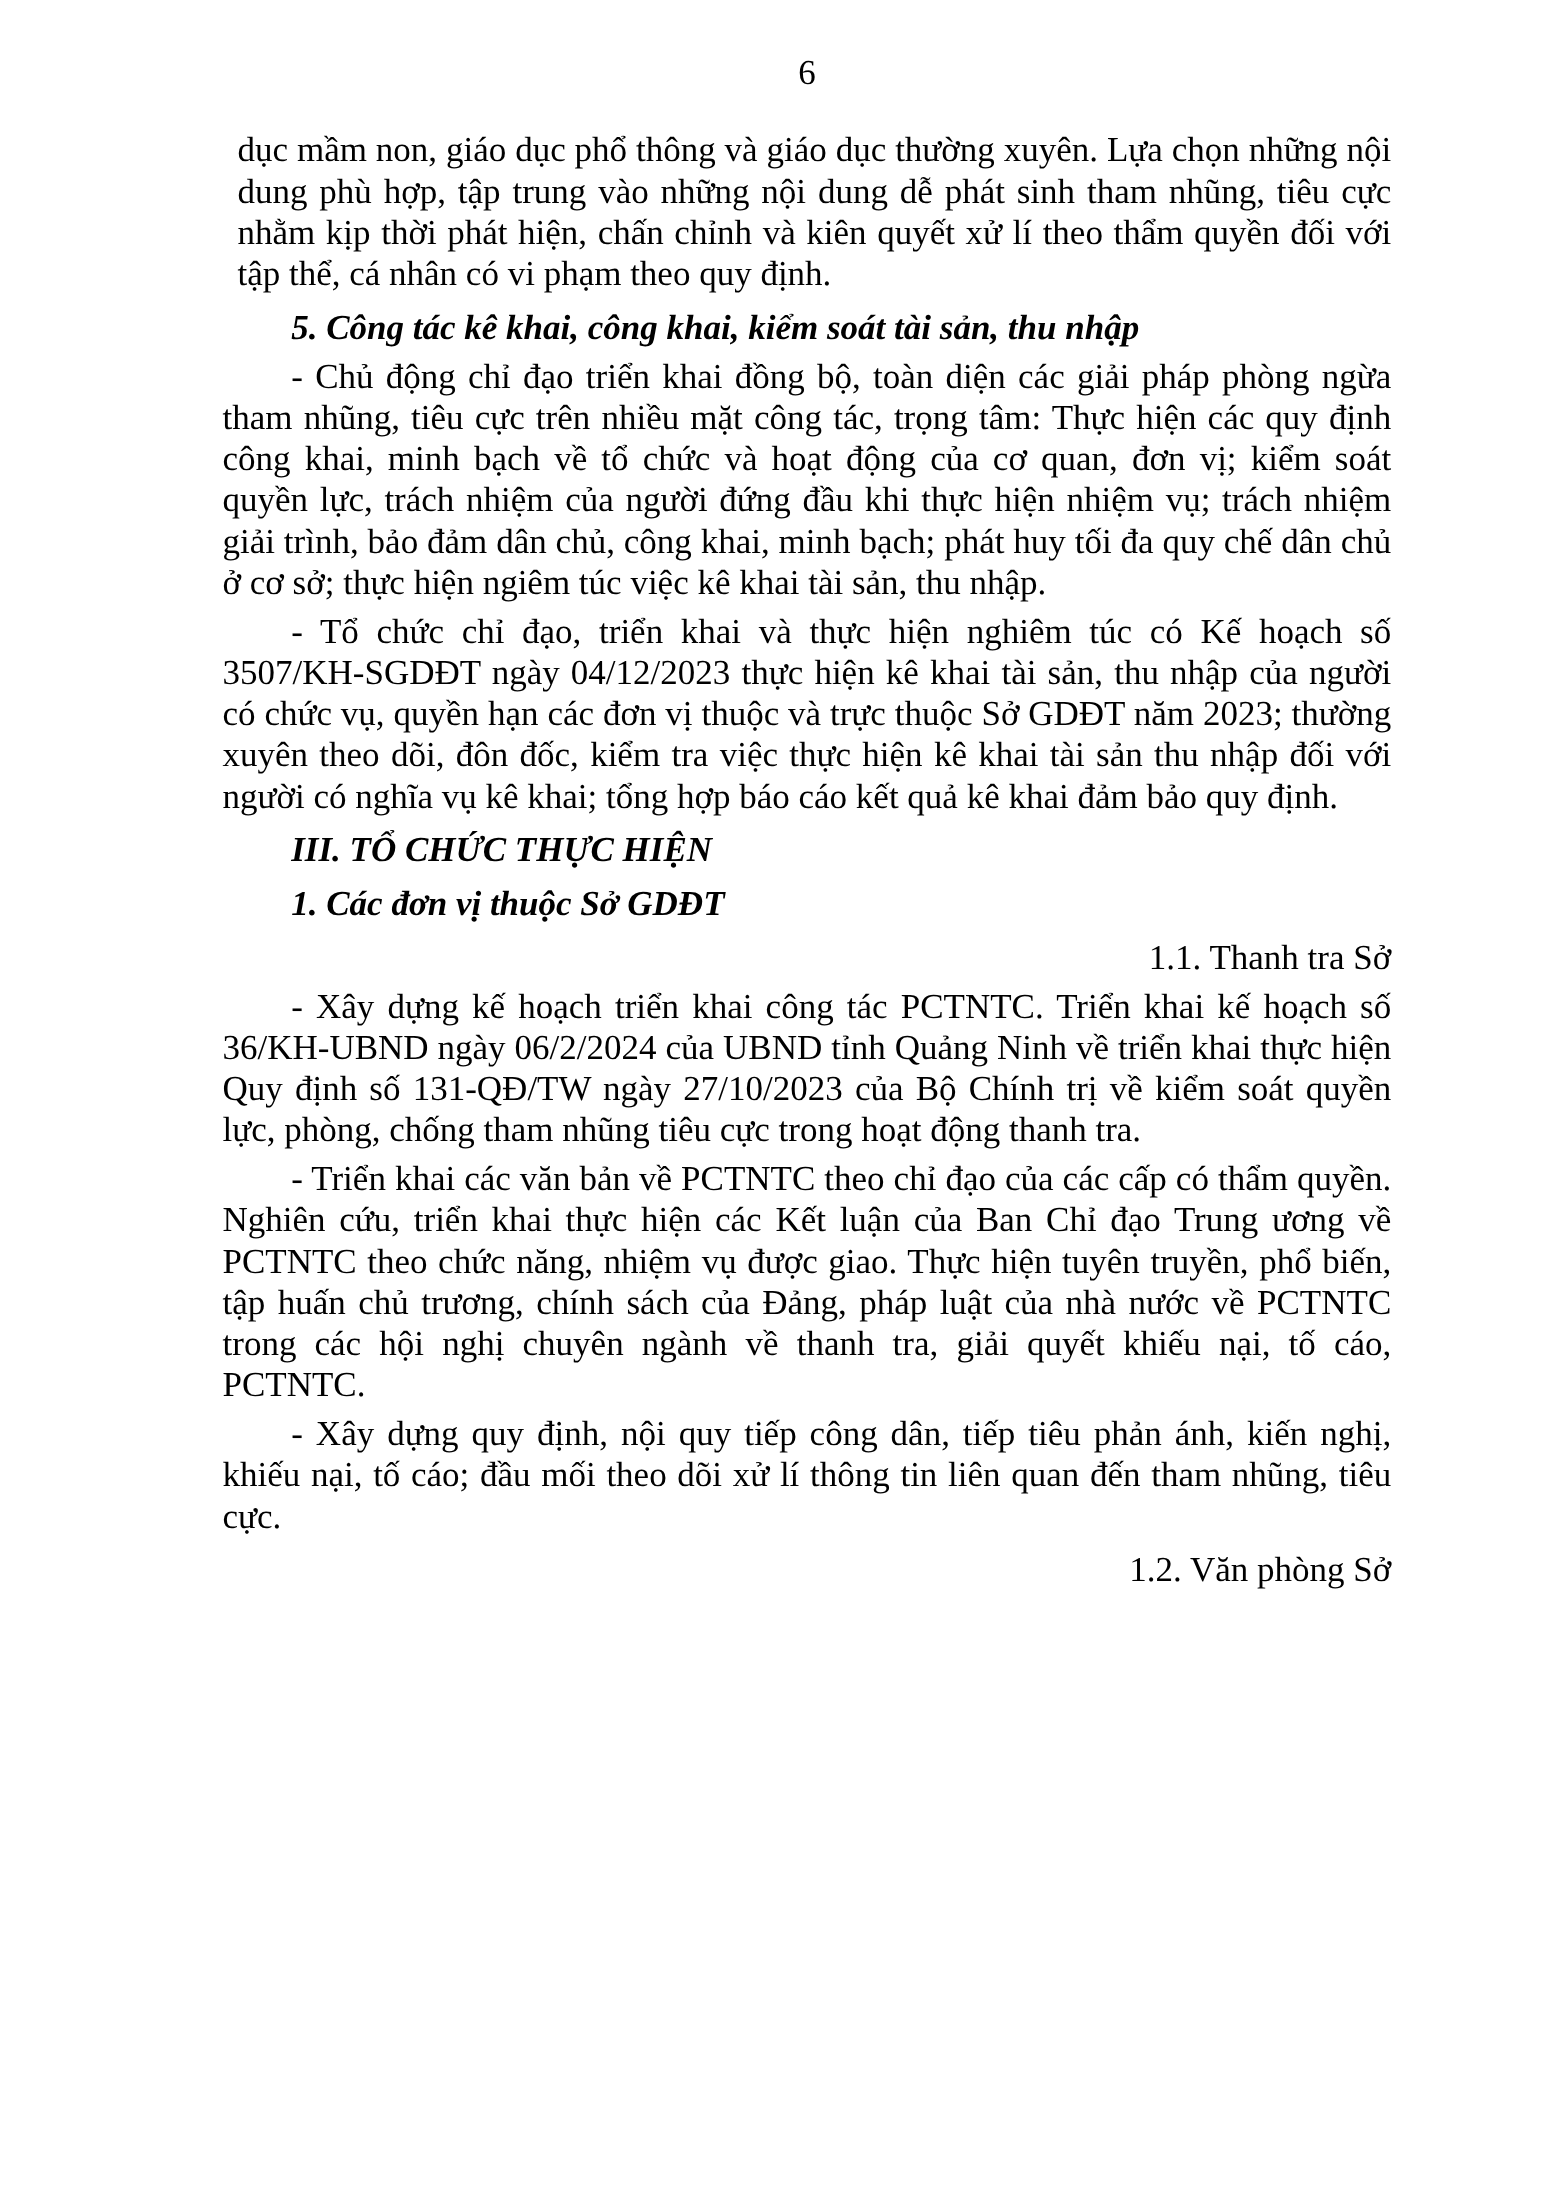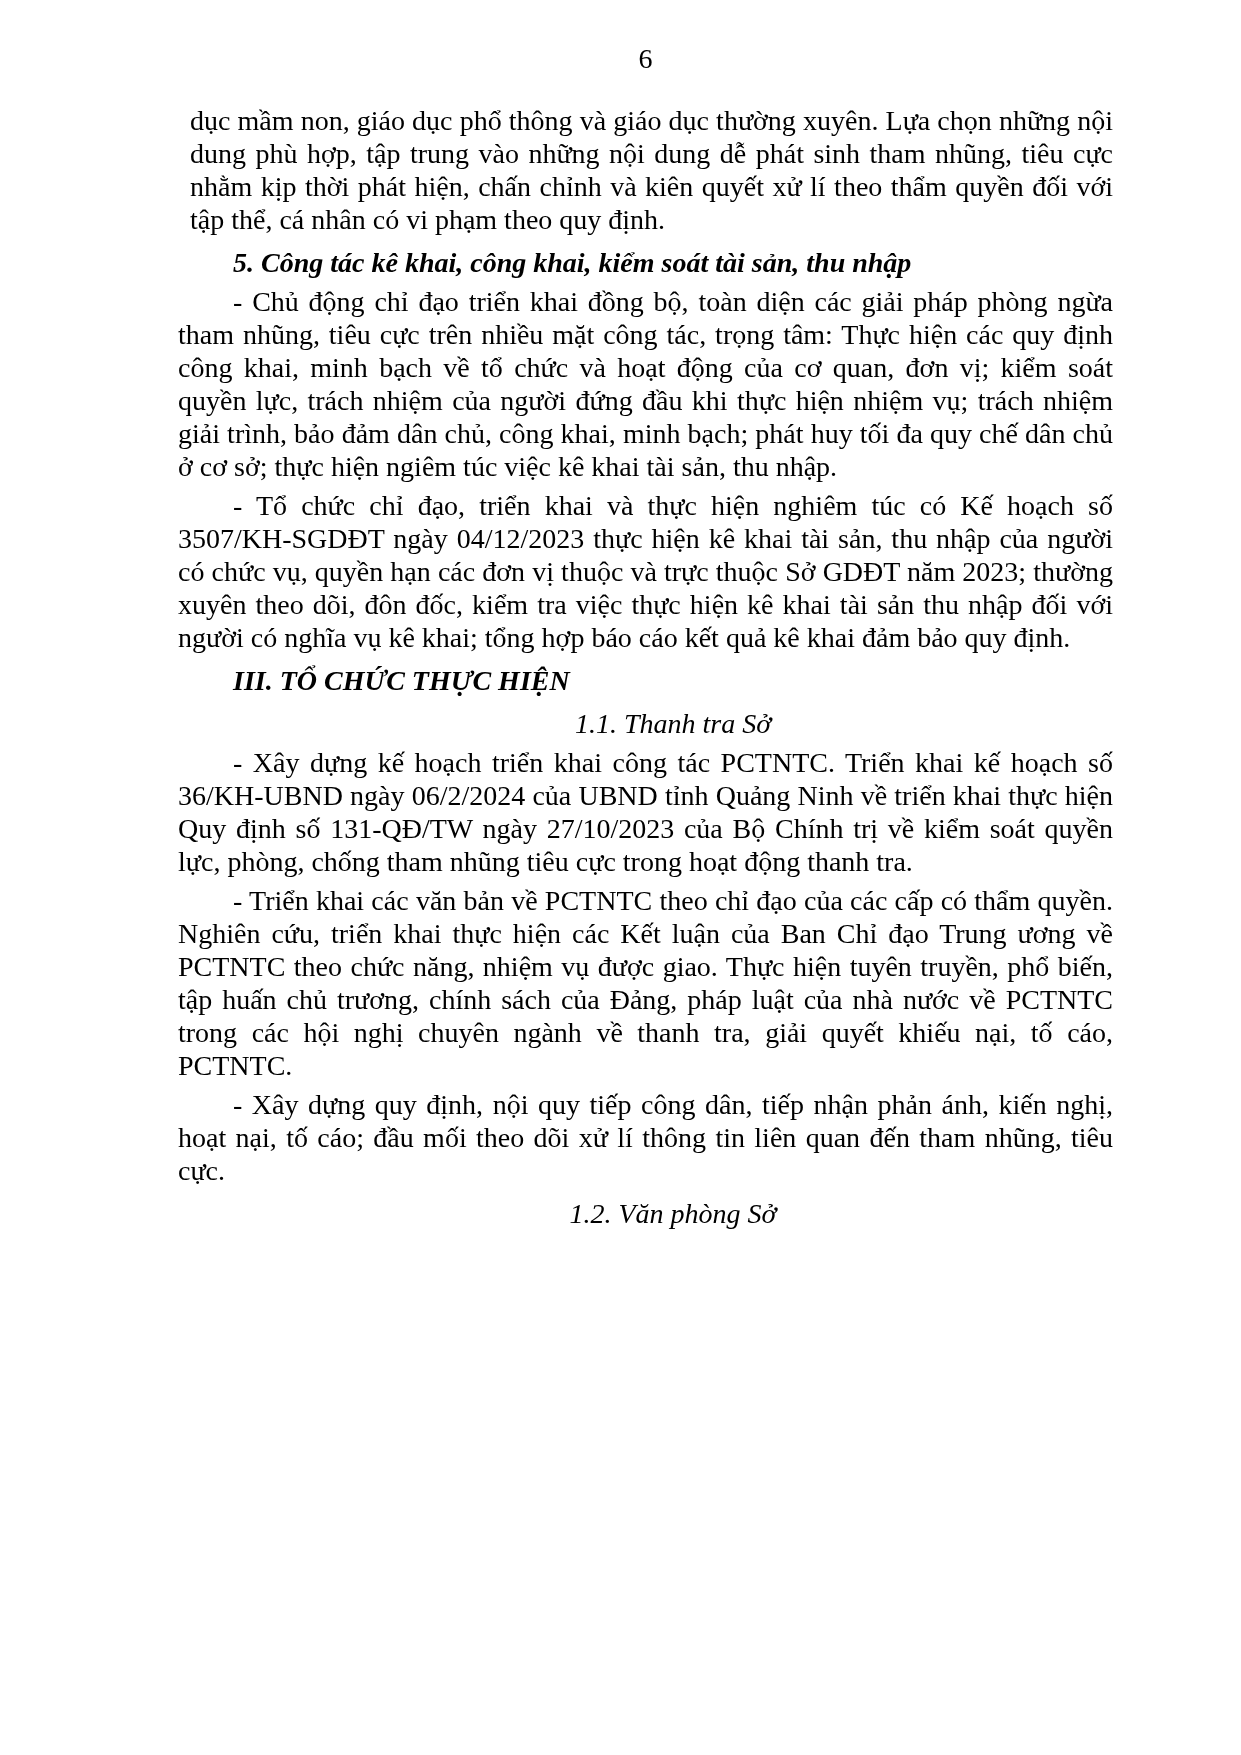--- a/index.html
+++ b/index.html
@@ -46,22 +46,21 @@
     margin-left: 12px;
   }
   .content p.h-bold {
     font-weight: bold;
     text-align: left;
     margin-top: 10px;
     margin-bottom: 2px;
     font-style: italic;
   }
   .content p.h-italic {
-    font-style: italic;
-    text-align: center;
+    text-align: right;
     margin-top: 10px;
     margin-bottom: 2px;
   }
 </style>
 </head>
 <body>
 
 <div class="page">
 
   <div class="page-number">6</div>
@@ -71,28 +70,29 @@
     <p class="no-indent">dục mầm non, giáo dục phổ thông và giáo dục thường xuyên. Lựa chọn những nội dung phù hợp, tập trung vào những nội dung dễ phát sinh tham nhũng, tiêu cực nhằm kịp thời phát hiện, chấn chỉnh và kiên quyết xử lí theo thẩm quyền đối với tập thể, cá nhân có vi phạm theo quy định.</p>
 
     <p class="h-bold">5. Công tác kê khai, công khai, kiểm soát tài sản, thu nhập</p>
 
     <p>- Chủ động chỉ đạo triển khai đồng bộ, toàn diện các giải pháp phòng ngừa tham nhũng, tiêu cực trên nhiều mặt công tác, trọng tâm: Thực hiện các quy định công khai, minh bạch về tổ chức và hoạt động của cơ quan, đơn vị; kiểm soát quyền lực, trách nhiệm của người đứng đầu khi thực hiện nhiệm vụ; trách nhiệm giải trình, bảo đảm dân chủ, công khai, minh bạch; phát huy tối đa quy chế dân chủ ở cơ sở; thực hiện ngiêm túc việc kê khai tài sản, thu nhập.</p>
 
     <p>- Tổ chức chỉ đạo, triển khai và thực hiện nghiêm túc có Kế hoạch số 3507/KH-SGDĐT ngày 04/12/2023 thực hiện kê khai tài sản, thu nhập của người có chức vụ, quyền hạn các đơn vị thuộc và trực thuộc Sở GDĐT năm 2023; thường xuyên theo dõi, đôn đốc, kiểm tra việc thực hiện kê khai tài sản thu nhập đối với người có nghĩa vụ kê khai; tổng hợp báo cáo kết quả kê khai đảm bảo quy định.</p>
 
     <p class="h-bold">III. TỔ CHỨC THỰC HIỆN</p>
 
+    <p class="h-bold">1. Các đơn vị thuộc Sở GDĐT</p>
 
     <p class="h-italic">1.1. Thanh tra Sở</p>
 
     <p>- Xây dựng kế hoạch triển khai công tác PCTNTC. Triển khai kế hoạch số 36/KH-UBND ngày 06/2/2024 của UBND tỉnh Quảng Ninh về triển khai thực hiện Quy định số 131-QĐ/TW ngày 27/10/2023 của Bộ Chính trị về kiểm soát quyền lực, phòng, chống tham nhũng tiêu cực trong hoạt động thanh tra.</p>
 
 
 
     <p>- Triển khai các văn bản về PCTNTC theo chỉ đạo của các cấp có thẩm quyền. Nghiên cứu, triển khai thực hiện các Kết luận của Ban Chỉ đạo Trung ương về PCTNTC theo chức năng, nhiệm vụ được giao. Thực hiện tuyên truyền, phổ biến, tập huấn chủ trương, chính sách của Đảng, pháp luật của nhà nước về PCTNTC trong các hội nghị chuyên ngành về thanh tra, giải quyết khiếu nại, tố cáo, PCTNTC.</p>
 
-    <p>- Xây dựng quy định, nội quy tiếp công dân, tiếp nhận phản ánh, kiến nghị, hoạt nại, tố cáo; đầu mối theo dõi xử lí thông tin liên quan đến tham nhũng, tiêu cực.</p>
+    <p>- Xây dựng quy định, nội quy tiếp công dân, tiếp tiêu phản ánh, kiến nghị, khiếu nại, tố cáo; đầu mối theo dõi xử lí thông tin liên quan đến tham nhũng, tiêu cực.</p>
 
     <p class="h-italic">1.2. Văn phòng Sở</p>
 
 
   </div>
 </div>
 
 </body></html>

